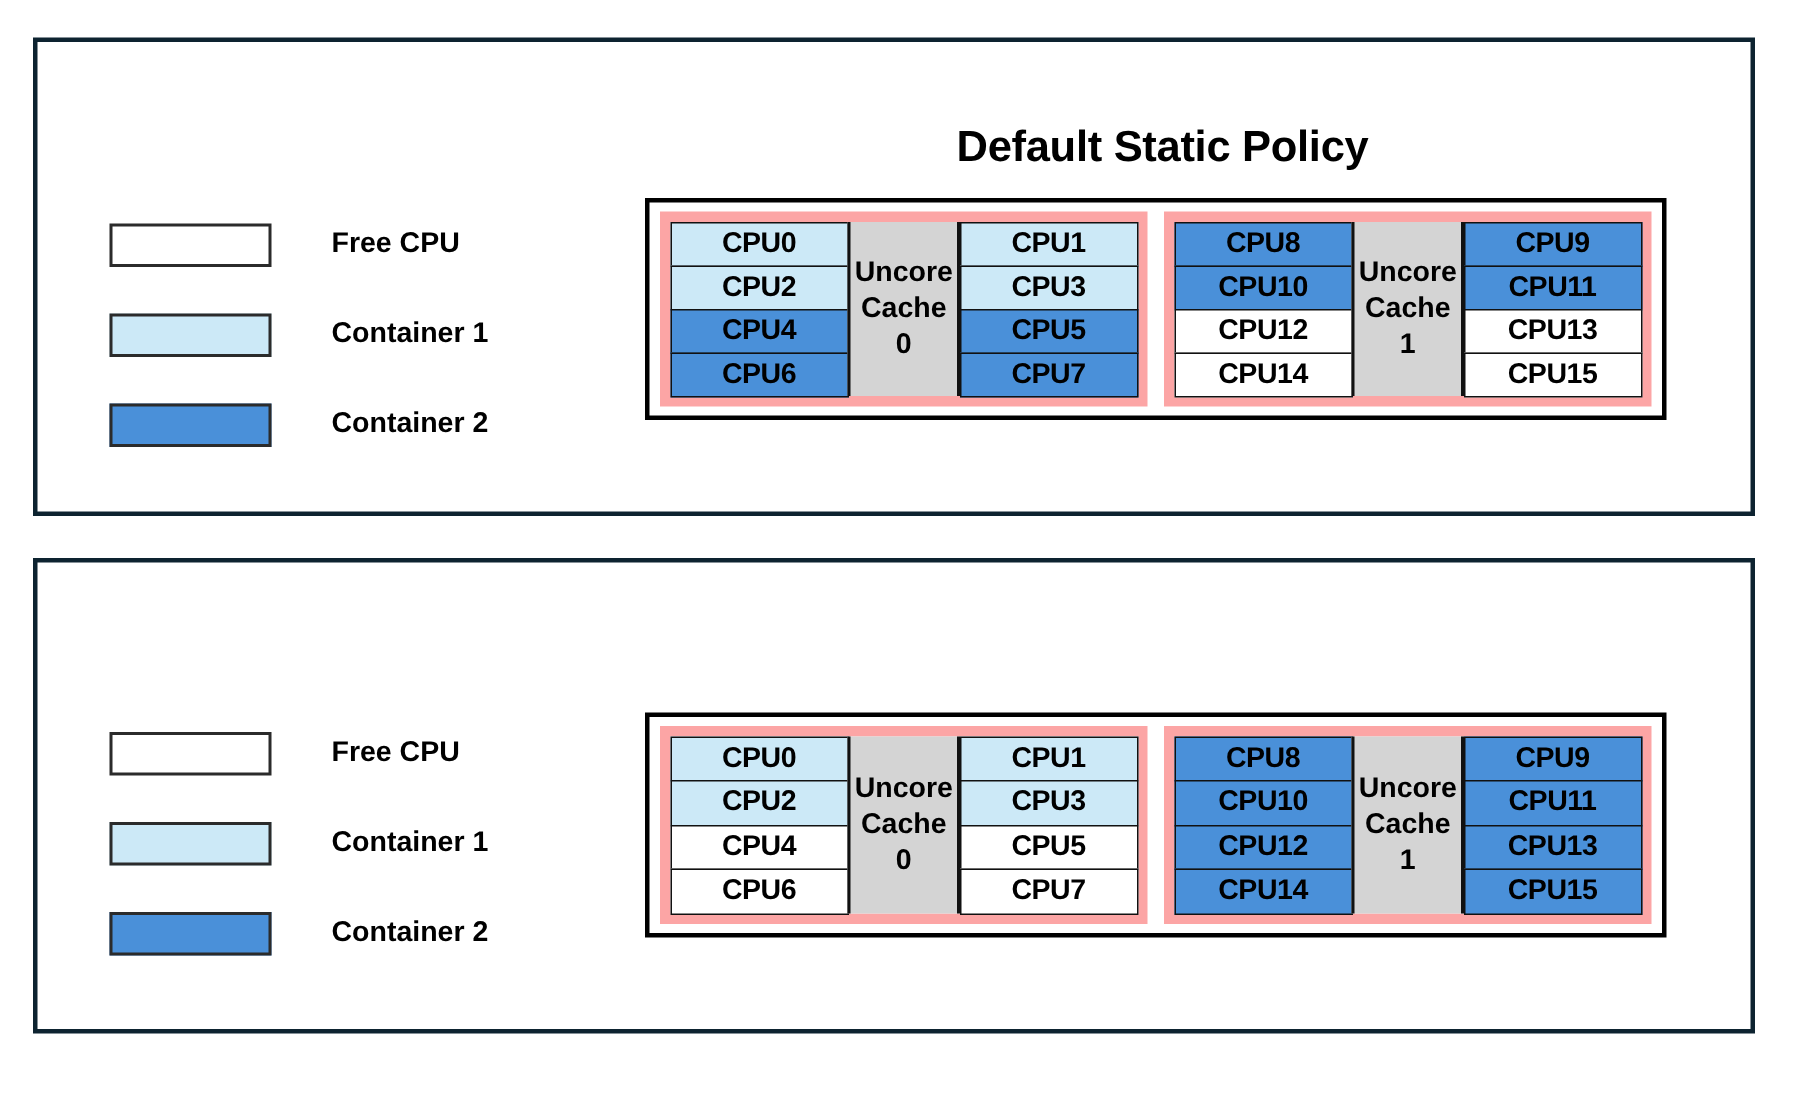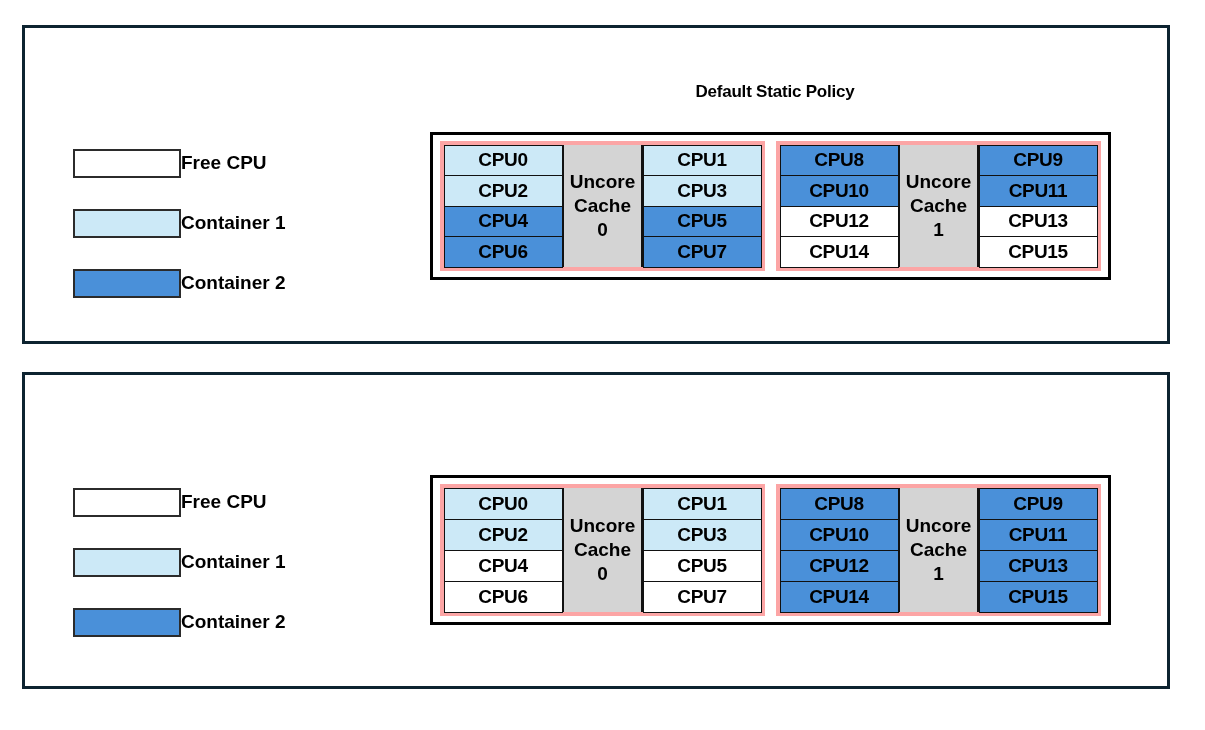--- a/index.html
+++ b/index.html
@@ -28,21 +28,21 @@
 
   .panel-title {
     position: absolute;
     left: 400px;
     width: 700px;
     text-align: center;
     font-weight: bold;
     color: #000000;
     letter-spacing: -0.2px;
   }
-  #panel-1 .panel-title { top: 54px;  font-size: 17px; }
+  #panel-1 .panel-title { top: 54px;  font-size: 29px; }
   #panel-2 .panel-title { top: 44px;  font-size: 26px; }
 
   
   .legend {
     position: absolute;
     left: 48px;
   }
   #panel-1 .legend { top: 105px; }
   #panel-2 .legend { top: 97px; }
 
@@ -52,20 +52,21 @@
     height: 60px;
   }
   .legend-swatch {
     width: 108px;
     height: 29px;
     border: 2px solid #2b2b2b;
     box-sizing: border-box;
     flex: none;
   }
   .legend-label {
+    margin-left: 40px;
     font-size: 19px;
     font-weight: bold;
     color: #000000;
     white-space: nowrap;
   }
 
   
   .grid-outer {
     position: absolute;
     border: 3px solid #000000;
@@ -73,21 +74,21 @@
     box-sizing: border-box;
     padding: 6px 7px;
     display: flex;
     gap: 11px;
   }
   #panel-1 .grid-outer { left: 405px; top: 104px; width: 681px; height: 148px; }
   #panel-2 .grid-outer { left: 405px; top: 100px; width: 681px; height: 150px; }
 
   .cache-group {
     display: flex;
-    border: 4px solid #fca5a5;
+    border: 7px solid #fca5a5;
     box-sizing: border-box;
     background: #ffffff;
     flex: 1;
   }
   .cpu-col {
     display: flex;
     flex-direction: column;
     flex: none;
     width: 118px;
   }

